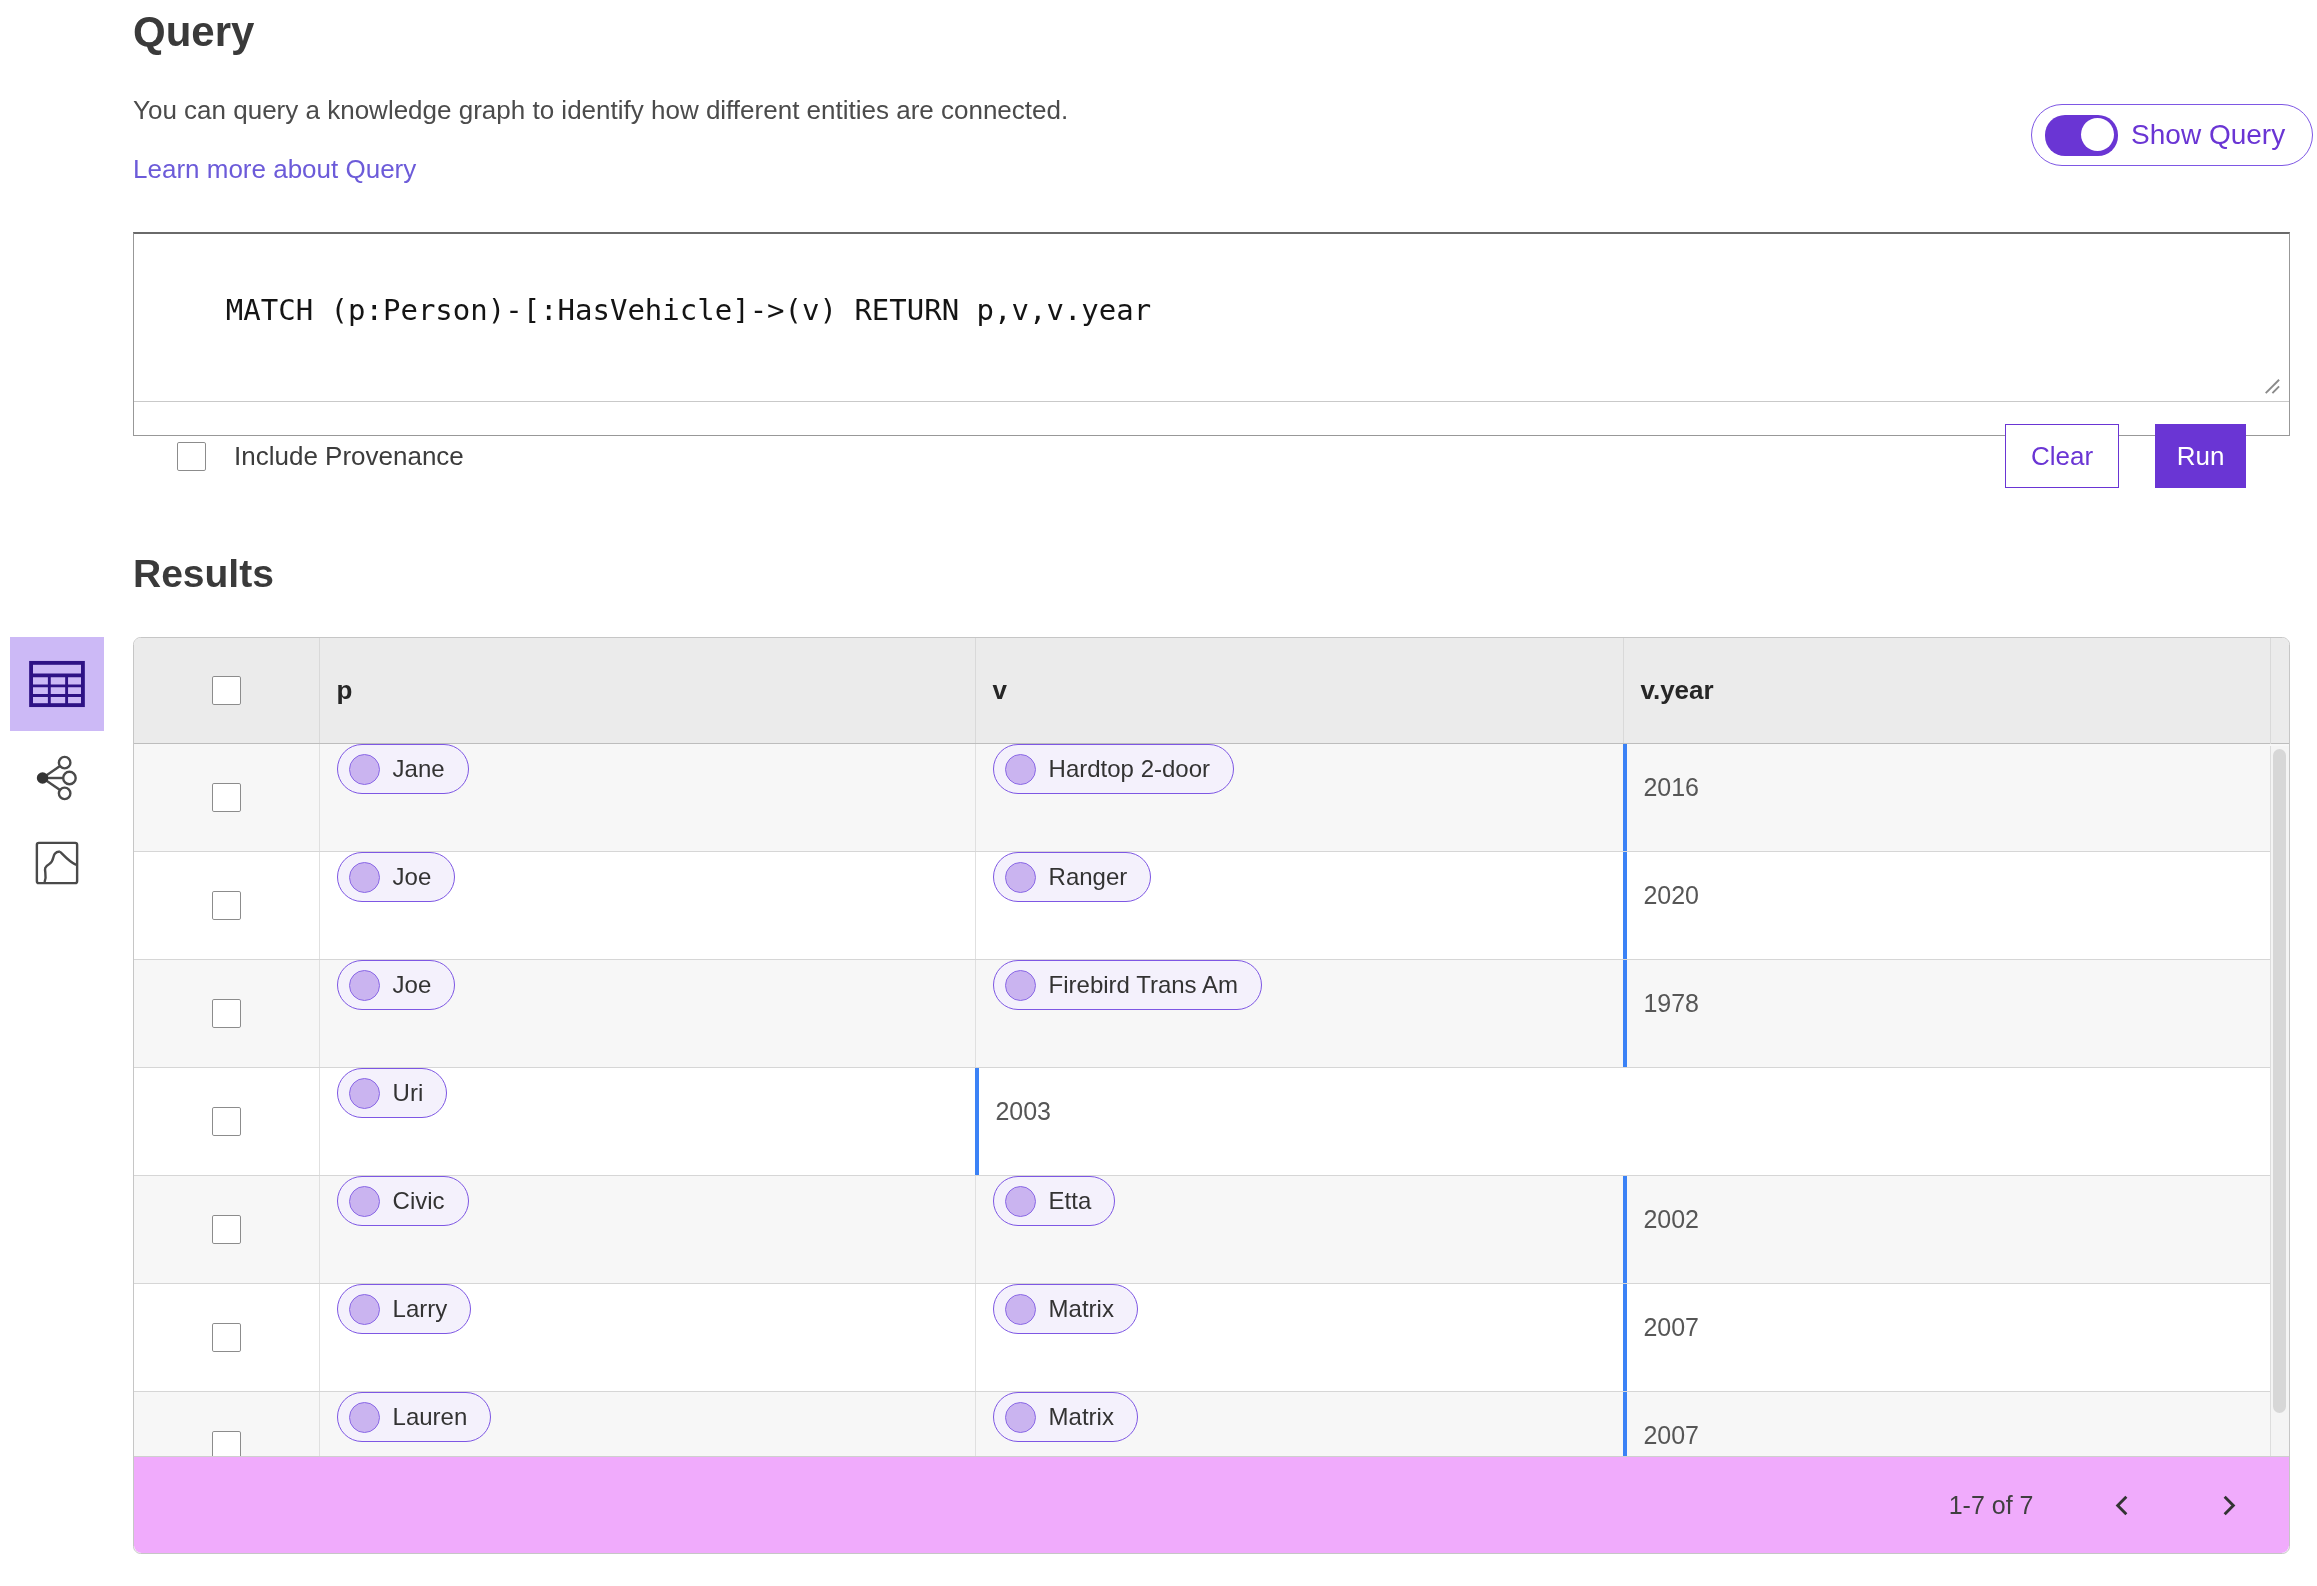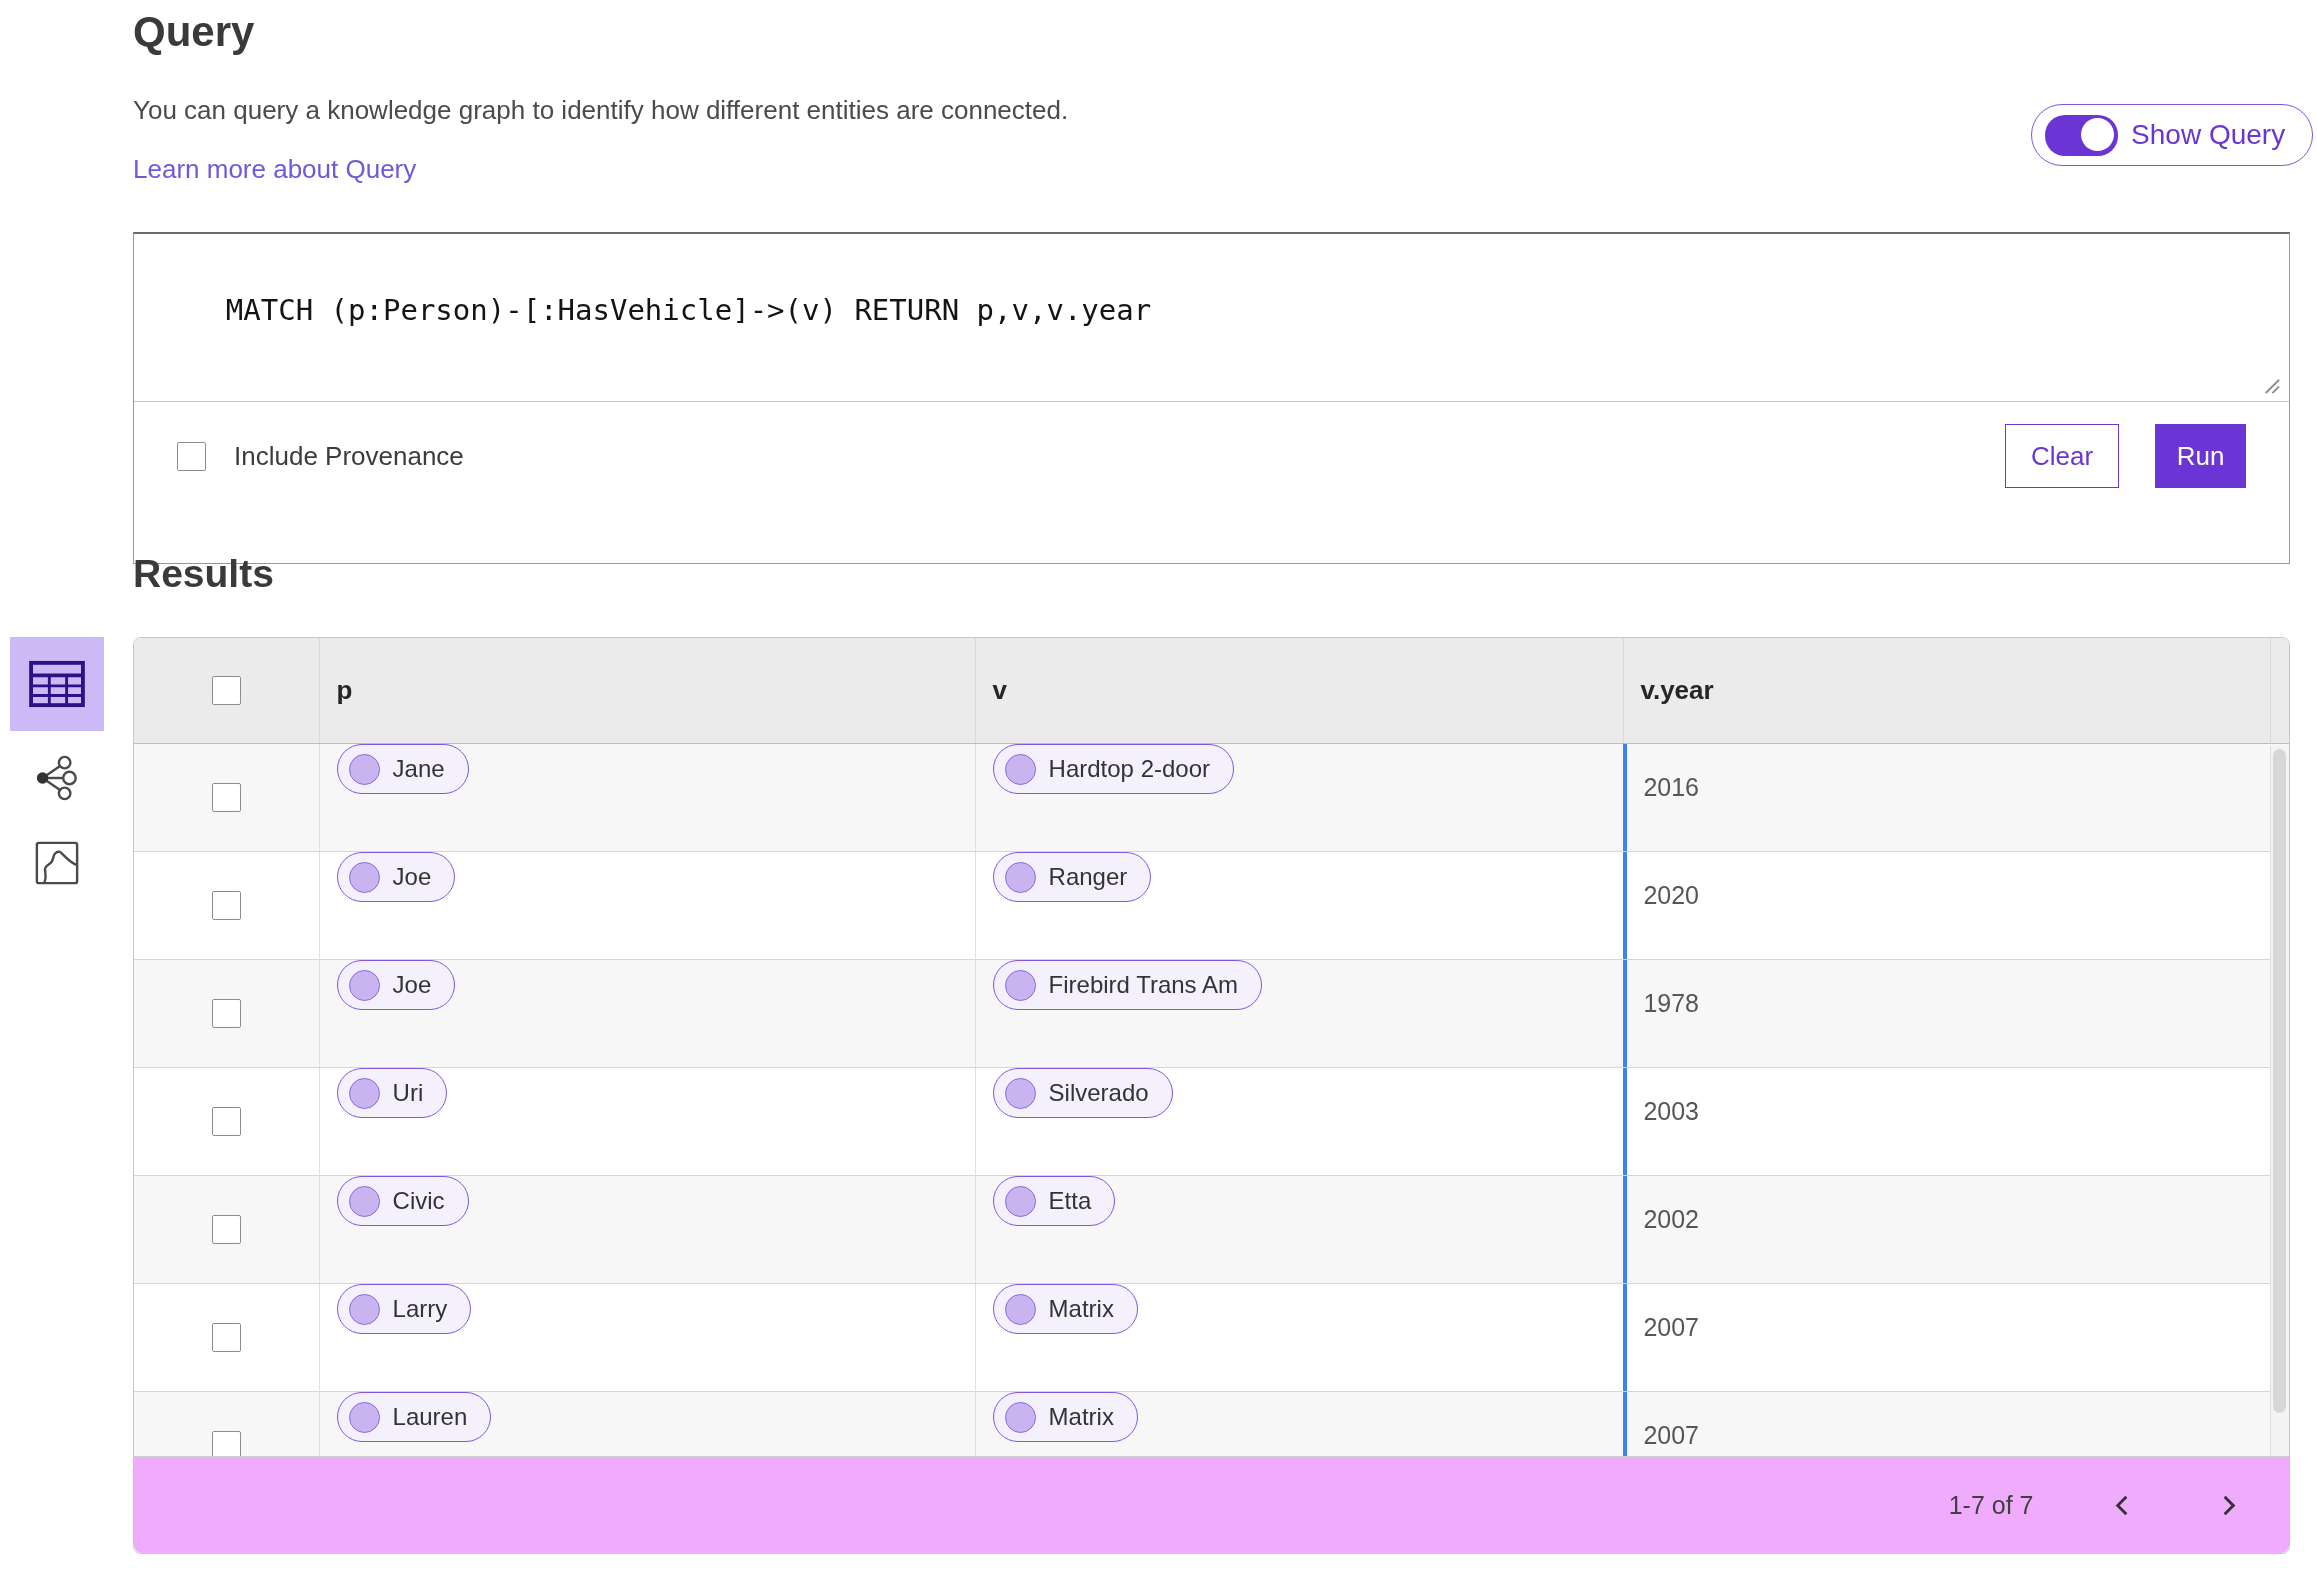--- a/index.html
+++ b/index.html
@@ -14,21 +14,21 @@
 
   #show-query { left:2031px; top:104px; height:62px; display:inline-flex; align-items:center;
                 gap:13.5px; padding:0 27px 0 12.6px; border:1.9px solid #7e57e4; border-radius:33px;
                 background:#fff; cursor:pointer; }
   #show-query .track { position:relative; width:73px; height:41px; border-radius:20px; background:#6a35d4; }
   #show-query .knob  { position:absolute; top:3.9px; right:3.9px; width:33px; height:33px;
                        border-radius:50%; background:#ffffff; }
   #show-query .lbl   { font-size:28px; color:#6a35d4; }
 
   
-  #query-panel { left:133px; top:232px; width:2157px; height:332px; background:#fff;
+  #query-panel { left:133px; top:232px; width:2157px; height:204px; background:#fff;
                  border:1px solid #989898; border-top:2.9px solid #6a6a6a; }
   #query-text-area { position:relative; height:168px; border-bottom:1px solid #c9c9c9;
                      padding:25px 39px 0 22px; font-family:"DejaVu Sans Mono", monospace;
                      font-size:29px; color:#141414; white-space:pre-wrap; cursor:text; }
   #resize-handle { position:absolute; right:7.7px; bottom:5.8px; cursor:nwse-resize; }
   #panel-footer { height:108px; display:flex; align-items:center; justify-content:space-between;
                   padding:0 43px; }
   .cb-label { display:flex; align-items:center; gap:28px; font-size:26px; color:#3c3c3c; cursor:pointer; }
   .checkbox { width:29px; height:29px; background:#fff; border:1.9px solid #8c8c8c; border-radius:1.9px; }
   .btn-row { display:flex; gap:36px;align-items:center; }
@@ -212,26 +212,20 @@
   <div class="grid-row trow even">
     <div class="cbcell">
           <span class="checkbox"></span>
         </div>
     <div class="pillcell">
       <span class="pill">
         <span class="dot"></span>
         <span class="plbl">Uri</span>
       </span>
     </div>
-    <div class="pillcell">
-      <span class="pill">
-        <span class="dot"></span>
-        <span class="plbl">Silverado</span>
-      </span>
-    </div>
     <div class="yearcell">2003</div>
   </div>
 
   <div class="grid-row trow odd">
     <div class="cbcell">
           <span class="checkbox"></span>
         </div>
     <div class="pillcell">
       <span class="pill">
         <span class="dot"></span>

